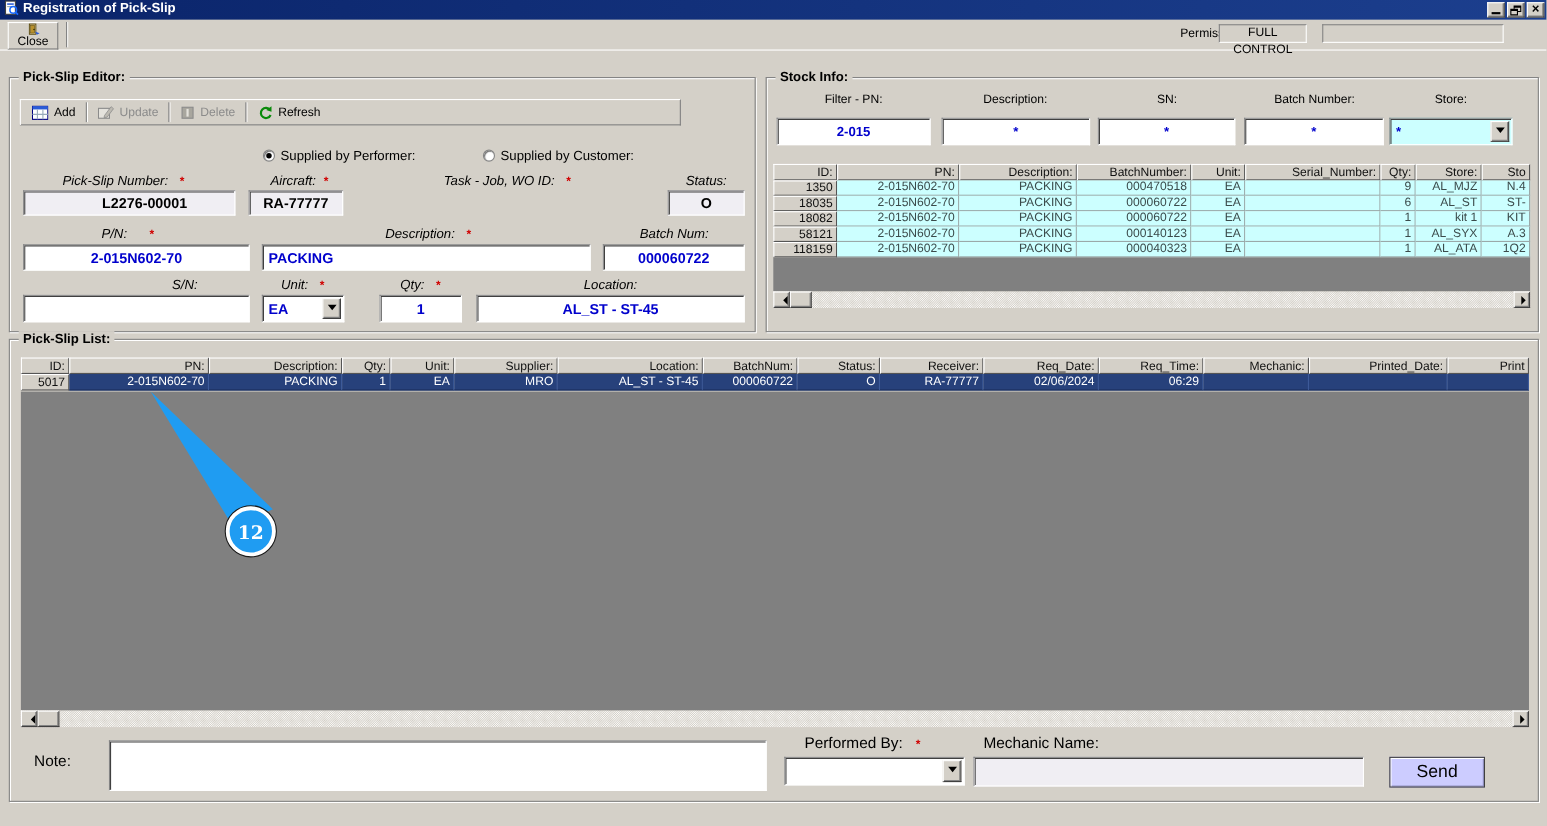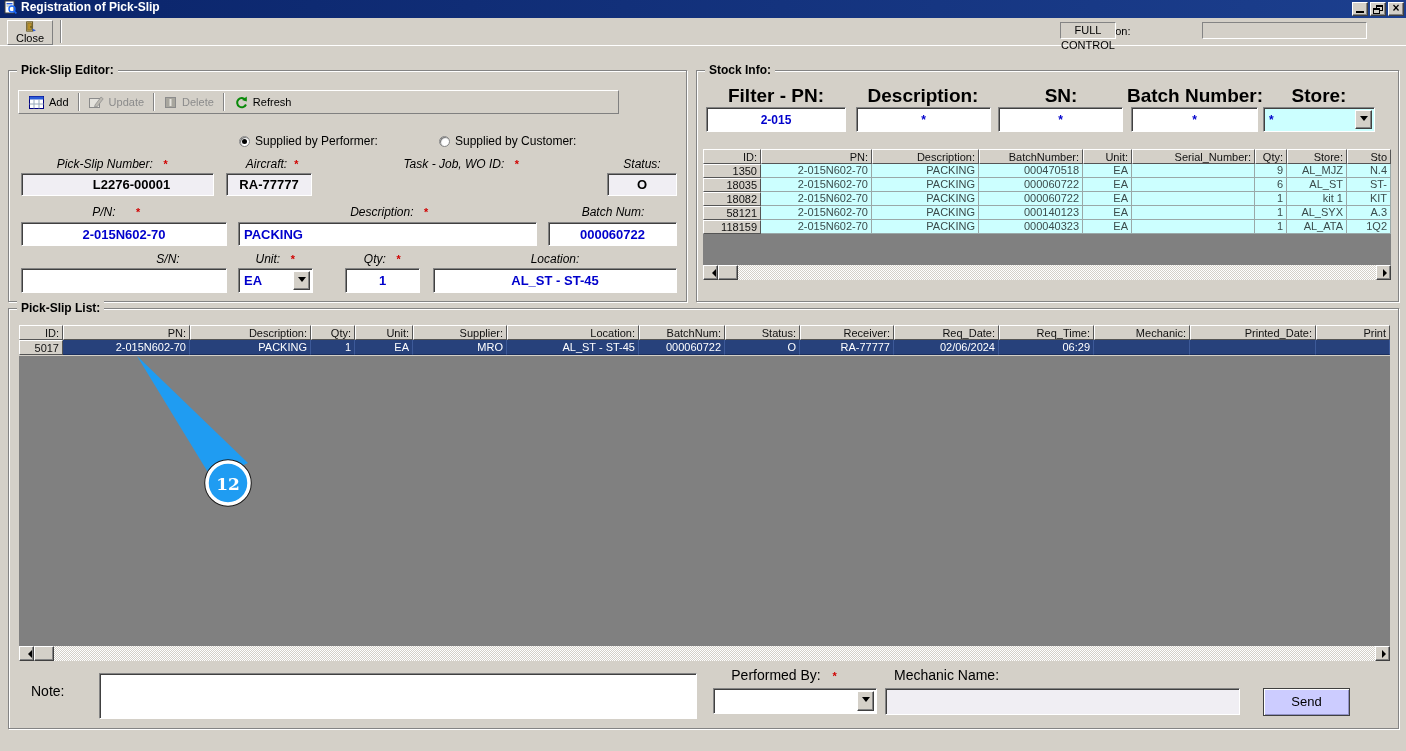--- a/index.html
+++ b/index.html
@@ -28,21 +28,21 @@
   .permlbl { position:absolute; left:1073px; top:7px; font-size:11px; }
   .permbox { position:absolute; top:4px; height:17px; background:#d4d0c8; text-align:center; line-height:15px;
     border:1px solid; border-color:#848484 #fff #fff #848484; font-size:11px; }
 
   
   .group { border:1px solid #848484; box-shadow:inset 1px 1px 0 #fff, 1px 1px 0 #fff; }
   .gtitle { position:absolute; top:-8px; left:8px; background:#d4d0c8; padding:0 4px; font-weight:bold; font-size:12px; white-space:nowrap; }
 
   
   .lbl { font-size:12px; color:#000; white-space:nowrap;font-style:italic; }
-  .biglbl { font-size:19px; font-weight:bold; color:#000; white-space:nowrap; }
+  .biglbl { font-size:11px; font-weight:normal; color:#000; white-space:nowrap; }
   .req { color:#d00000; font-weight:bold; font-size:11px; }
   .ctr { transform:translateX(-50%); }
   .field { background:#fff; border:1px solid; border-color:#848484 #fff #fff #848484; box-shadow:inset 1px 1px 0 #404040;
     display:flex; align-items:center; justify-content:center; font-weight:bold; font-size:13px; color:#0000cc; }
   .field.dis { background:#f0eef3; color:#000; }
   .field.left { justify-content:flex-start; padding-left:5px; }
   .ddbtn { position:absolute; right:2px; top:2px; bottom:2px; width:17px; background:#d4d0c8;
     border:1px solid; border-color:#fff #404040 #404040 #fff; box-shadow:inset -1px -1px 0 #848484; }
   .ddbtn::after { content:""; position:absolute; left:4px; top:5px; border:4px solid transparent; border-top:5px solid #000; }
 
@@ -92,21 +92,21 @@
   .arr-r::after { content:""; position:absolute; left:6px; top:3px; border:4px solid transparent; border-left:4px solid #000; }
   .sthumb { width:20px; background:#d4d0c8; border:1px solid; border-color:#fff #404040 #404040 #fff; box-shadow:inset -1px -1px 0 #848484; }
   .sspacer { flex:1; }
 
   .found { font-weight:bold; font-size:11px; color:#0000b0; }
 
   
   .notearea { background:#fff; border:1px solid; border-color:#848484 #fff #fff #848484; box-shadow:inset 1px 1px 0 #404040;
     resize:none; font-family:"Liberation Sans",sans-serif; font-size:12px; }
   .sendbtn { background:#ccccff; border:1px solid #404040; box-shadow:inset 1px 1px 0 #ffffff, inset -1px -1px 0 #9191c4;
-    font-size:13px; color:#000; text-align:center; line-height:26px; }
+    font-size:16px; color:#000; text-align:center; line-height:26px; }
 
   svg { display:block; }
 </style>
 </head>
 <body>
 
 <div class="abs titlebar">
   <svg class="appicon" viewBox="0 0 14 14">
     <rect x="2" y="1" width="9" height="12" fill="#fff" stroke="#404040"></rect>
     <rect x="3.5" y="3" width="6" height="1.4" fill="#2a5bd7"></rect>
@@ -134,21 +134,21 @@
     <svg width="15" height="13" viewBox="0 0 15 13">
       <rect x="3" y="1" width="7" height="11" fill="#e8d29a" stroke="#5a4a10"></rect>
       <rect x="4.3" y="2.3" width="4.4" height="8.4" fill="#b8912c" stroke="#5a4a10" stroke-width="0.6"></rect>
       <circle cx="8" cy="7" r="0.8" fill="#2a2a00"></circle>
       <path d="M9 9 L14 11 L11 12.5 Z" fill="#2a5bd7"></path>
     </svg>
     <span>Close</span>
   </div>
   <span class="topsep"></span>
   <span class="permlbl">Permission:</span>
-  <span class="permbox" style="left:1060px;width:56px;">FULL CONTROL</span>
+  <span class="permbox" style="left:1108px;width:80px;">FULL CONTROL</span>
   <span class="permbox" style="left:1202px;width:165px;"></span>
 </div>
 
 <div class="abs group" style="left:8px;top:70px;width:679px;height:232px;">
   <span class="gtitle">Pick-Slip Editor:</span>
 
   <div class="abs etoolbar" style="left:9px;top:19px;width:601px;height:24px;">
     <div class="tbtn">
       <svg width="15" height="13" viewBox="0 0 15 13">
         <rect x="0.5" y="0.5" width="14" height="12" fill="#fff" stroke="#000080"></rect>

